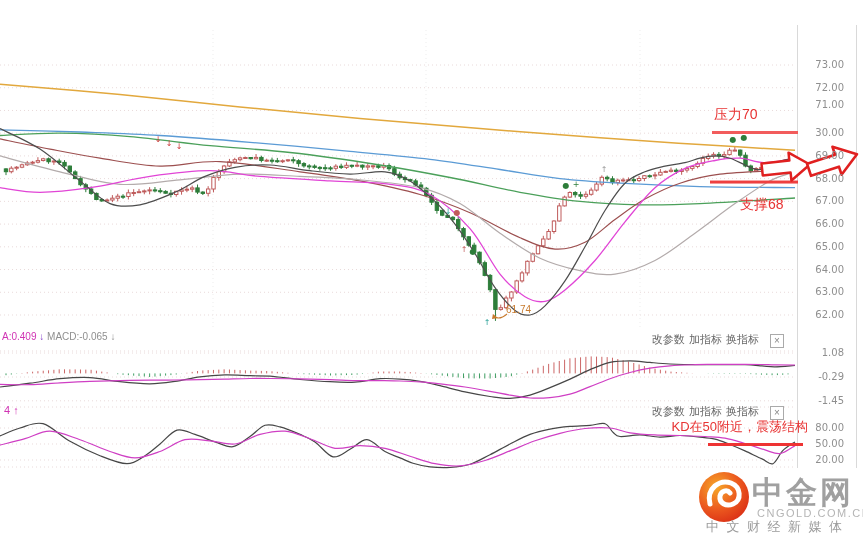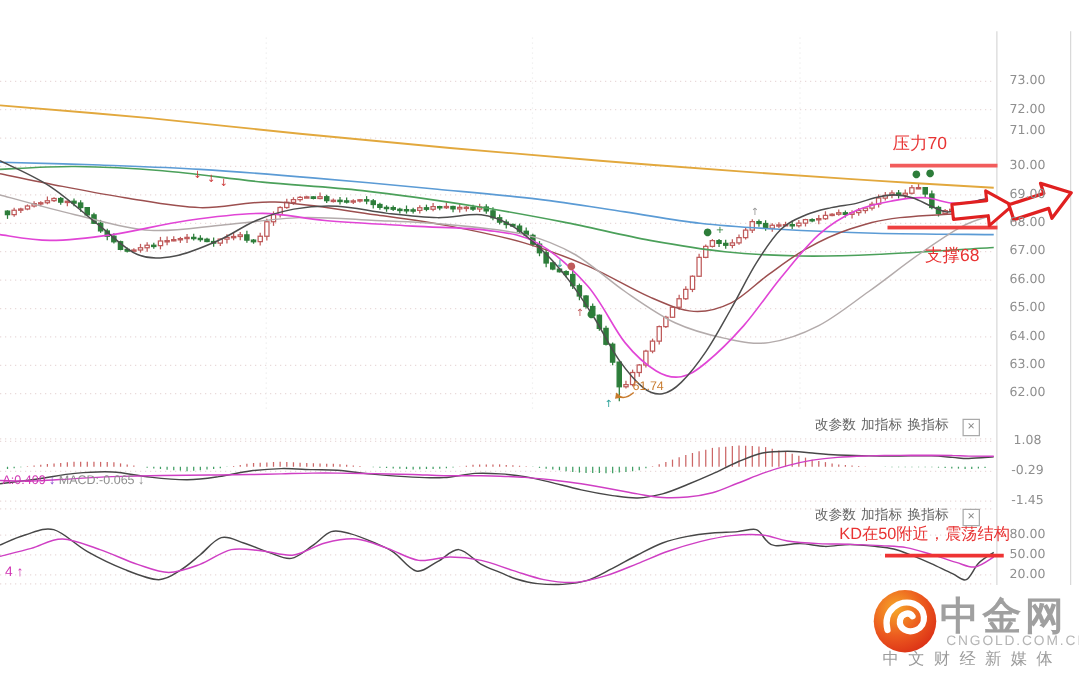--- a/index.html
+++ b/index.html
@@ -2,28 +2,28 @@
 <html><head>
 <meta charset="utf-8">
 <style>
   html,body{margin:0;padding:0;background:#fff;}
   #page{position:relative;width:863px;height:544px;background:#fff;overflow:hidden;
         font-family:"Liberation Sans","DejaVu Sans",sans-serif;}
   #chart-svg{position:absolute;left:0;top:0;}
   .abs{position:absolute;}
   #chart-title{top:40px;left:330px;width:200px;text-align:center;font-family:"Liberation Serif","DejaVu Serif",serif;
         font-size:18px;letter-spacing:2px;color:#1a1a1a;}
-  .tick{position:absolute;left:800px;width:44px;text-align:center;font-size:10px;color:#8f8f8f;
+  .tick{position:absolute;left:800px;width:44px;text-align:right;font-size:10px;color:#8f8f8f;
         font-family:"DejaVu Sans","Liberation Sans",sans-serif;}
   .red-note{color:#e83333;font-size:14px;}
   #resistance-label{top:106px;left:714px;}
   #support-label{top:196px;left:740px;}
   #kd-note{top:418px;left:620px;width:188px;text-align:right;font-size:13px;}
   #low-label{top:304px;left:506px;font-size:10px;color:#c87b2e;}
-  .panel-left-label{font-size:10px;margin-top:48px;}
+  .panel-left-label{font-size:10px;}
   #macd-left-label{top:331px;left:2px;}
   #kd-left-label{top:404px;left:4px;color:#d033b3;font-size:11px;}
   .val-a{color:#d033b3;} .arr-a{color:#8844cc;} .val-macd{color:#8f8f8f;} .arr-macd{color:#8f8f8f;}
   .toolbar{position:absolute;width:200px;left:584px;text-align:right;font-size:11px;color:#666;}
   #macd-toolbar{top:332px;} #kd-toolbar{top:404px;}
   .toolbar .tb-item{margin-left:1px;cursor:pointer;}
   .close-box{display:inline-block;width:12px;height:12px;line-height:11px;border:1px solid #aaa;
         background:#fff;color:#888;font-size:10px;text-align:center;margin-left:8px;vertical-align:-1px;cursor:pointer;}
   #logo-name{top:472px;left:752px;font-size:31px;font-weight:bold;color:#a0a0a0;letter-spacing:3px;}
   #logo-domain{top:507px;left:757px;font-size:11px;color:#b5b5b5;letter-spacing:1.5px;}

